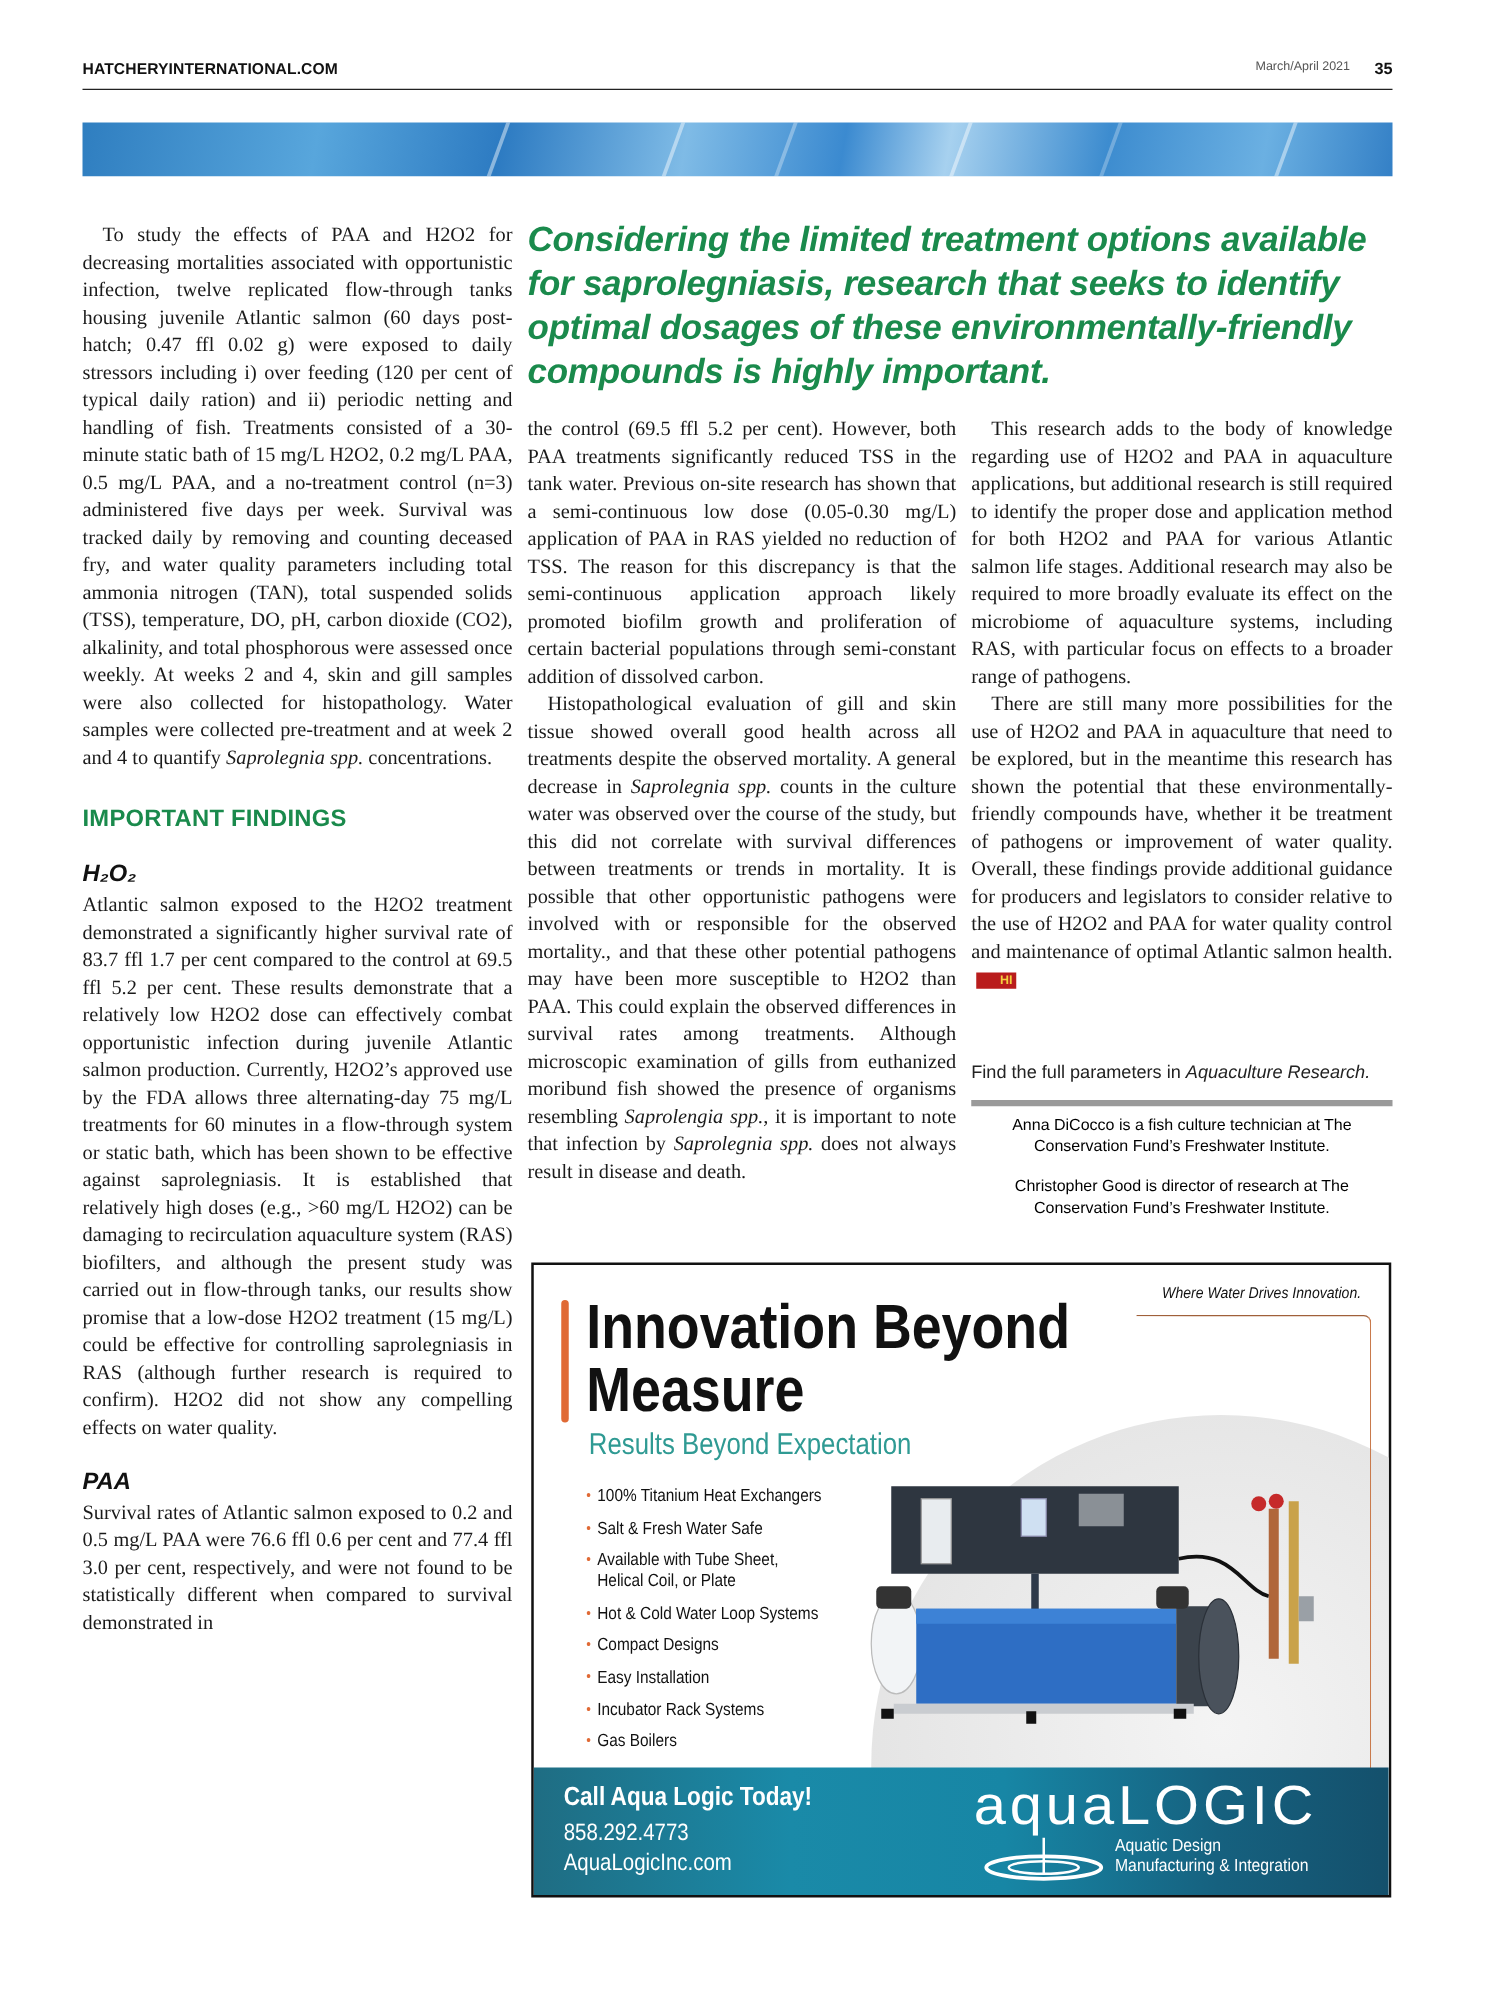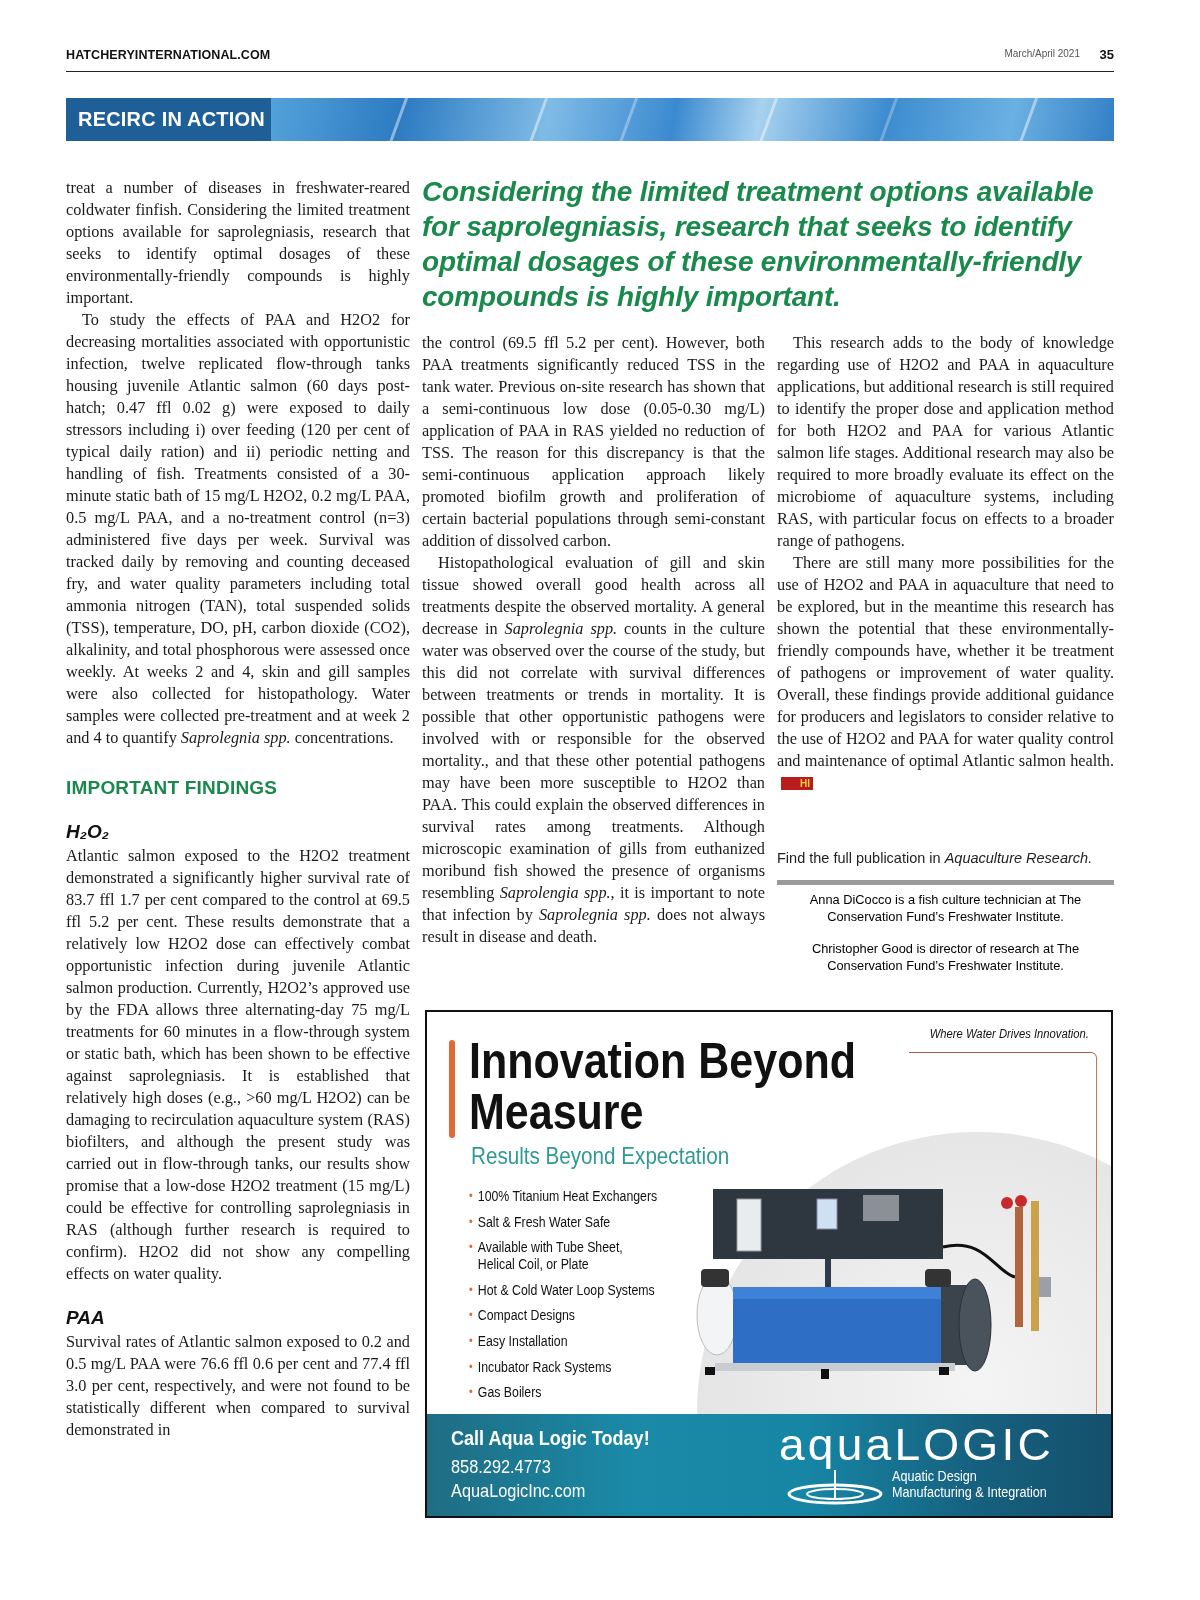--- a/index.html
+++ b/index.html
@@ -73,47 +73,45 @@
   <span class="pageno">35</span>
 </div>
 
 <div class="banner">
   <span class="streak" style="left:330px"></span>
   <span class="streak" style="left:470px"></span>
   <span class="streak" style="left:560px;opacity:.7"></span>
   <span class="streak" style="left:700px"></span>
   <span class="streak" style="left:820px;opacity:.6"></span>
   <span class="streak" style="left:960px"></span>
-  <div class="banner-label">RECIRC IN ACTION</div>
 </div>
 
 <div class="pullquote">Considering the limited treatment options available for saprolegniasis, research that seeks to identify optimal dosages of these environmentally-friendly compounds is highly important.</div>
 
 <div class="col col1">
-  <p>treat a number of diseases in freshwater-reared coldwater finfish. Considering the limited treatment options available for saprolegniasis, research that seeks to identify optimal dosages of these environmentally-friendly compounds is highly important.</p>
   <p class="indent"><span>To study the effects of PAA and H2O2 for decreasing mortalities associated with opportunistic infection, twelve replicated flow-through tanks housing juvenile Atlantic salmon (60 days post-hatch; 0.47 ffl 0.02 g) were exposed to daily stressors including i) over feeding (120 per cent of typical daily ration) and ii) periodic netting and handling of fish. Treatments consisted of a 30-minute static bath of 15 mg/L H2O2, 0.2 mg/L PAA, 0.5 mg/L PAA, and a no-treatment control (n=3) administered five days per week. Survival was tracked daily by removing and counting deceased fry, and water quality parameters including total ammonia nitrogen (TAN), total suspended solids (TSS), temperature, DO, pH, carbon dioxide (CO2), alkalinity, and total phosphorous were assessed once weekly. At weeks 2 and 4, skin and gill samples were also collected for histopathology. Water samples were collected pre-treatment and at week 2 and 4 to quantify </span><em>Saprolegnia spp.</em><span> concentrations.</span></p>
   <h2 class="section-head">IMPORTANT FINDINGS</h2>
   <h3 class="sub-head">H₂O₂</h3>
   <p>Atlantic salmon exposed to the H2O2 treatment demonstrated a significantly higher survival rate of 83.7 ffl 1.7 per cent compared to the control at 69.5 ffl 5.2 per cent. These results demonstrate that a relatively low H2O2 dose can effectively combat opportunistic infection during juvenile Atlantic salmon production. Currently, H2O2’s approved use by the FDA allows three alternating-day 75 mg/L treatments for 60 minutes in a flow-through system or static bath, which has been shown to be effective against saprolegniasis. It is established that relatively high doses (e.g., &gt;60 mg/L H2O2) can be damaging to recirculation aquaculture system (RAS) biofilters, and although the present study was carried out in flow-through tanks, our results show promise that a low-dose H2O2 treatment (15 mg/L) could be effective for controlling saprolegniasis in RAS (although further research is required to confirm). H2O2 did not show any compelling effects on water quality.</p>
   <h3 class="sub-head paa">PAA</h3>
   <p>Survival rates of Atlantic salmon exposed to 0.2 and 0.5 mg/L PAA were 76.6 ffl 0.6 per cent and 77.4 ffl 3.0 per cent, respectively, and were not found to be statistically different when compared to survival demonstrated in</p>
 </div>
 
 <div class="col col2">
   <p>the control (69.5 ffl 5.2 per cent). However, both PAA treatments significantly reduced TSS in the tank water. Previous on-site research has shown that a semi-continuous low dose (0.05-0.30 mg/L) application of PAA in RAS yielded no reduction of TSS. The reason for this discrepancy is that the semi-continuous application approach likely promoted biofilm growth and proliferation of certain bacterial populations through semi-constant addition of dissolved carbon.</p>
   <p class="indent"><span>Histopathological evaluation of gill and skin tissue showed overall good health across all treatments despite the observed mortality. A general decrease in </span><em>Saprolegnia spp.</em><span> counts in the culture water was observed over the course of the study, but this did not correlate with survival differences between treatments or trends in mortality. It is possible that other opportunistic pathogens were involved with or responsible for the observed mortality., and that these other potential pathogens may have been more susceptible to H2O2 than PAA. This could explain the observed differences in survival rates among treatments. Although microscopic examination of gills from euthanized moribund fish showed the presence of organisms resembling </span><em>Saprolengia spp.</em><span>, it is important to note that infection by </span><em>Saprolegnia spp.</em><span> does not always result in disease and death.</span></p>
 </div>
 
 <div class="col col3">
   <p class="indent">This research adds to the body of knowledge regarding use of H2O2 and PAA in aquaculture applications, but additional research is still required to identify the proper dose and application method for both H2O2 and PAA for various Atlantic salmon life stages. Additional research may also be required to more broadly evaluate its effect on the microbiome of aquaculture systems, including RAS, with particular focus on effects to a broader range of pathogens.</p>
   <p class="indent"><span>There are still many more possibilities for the use of H2O2 and PAA in aquaculture that need to be explored, but in the meantime this research has shown the potential that these environmentally-friendly compounds have, whether it be treatment of pathogens or improvement of water quality. Overall, these findings provide additional guidance for producers and legislators to consider relative to the use of H2O2 and PAA for water quality control and maintenance of optimal Atlantic salmon health.</span><span class="hi-badge">HI</span></p>
 </div>
 
 <div class="findpub">
-  <span>Find the full publication in </span><em>Aquaculture Research.</em>
+  <span>Find the full parameters in </span><em>Aquaculture Research.</em>
 </div>
 <div class="bio-bar"></div>
 <div class="bio bio1">Anna DiCocco is a fish culture technician at The Conservation Fund’s Freshwater Institute.</div>
 <div class="bio bio2">Christopher Good is director of research at The Conservation Fund’s Freshwater Institute.</div>
 
 <div class="ad">
   <div class="ad-bgcircle"></div>
   <div class="ad-rightline"></div>
   <div class="ad-tagline">Where Water Drives Innovation.</div>
   <div class="ad-accent"></div>

